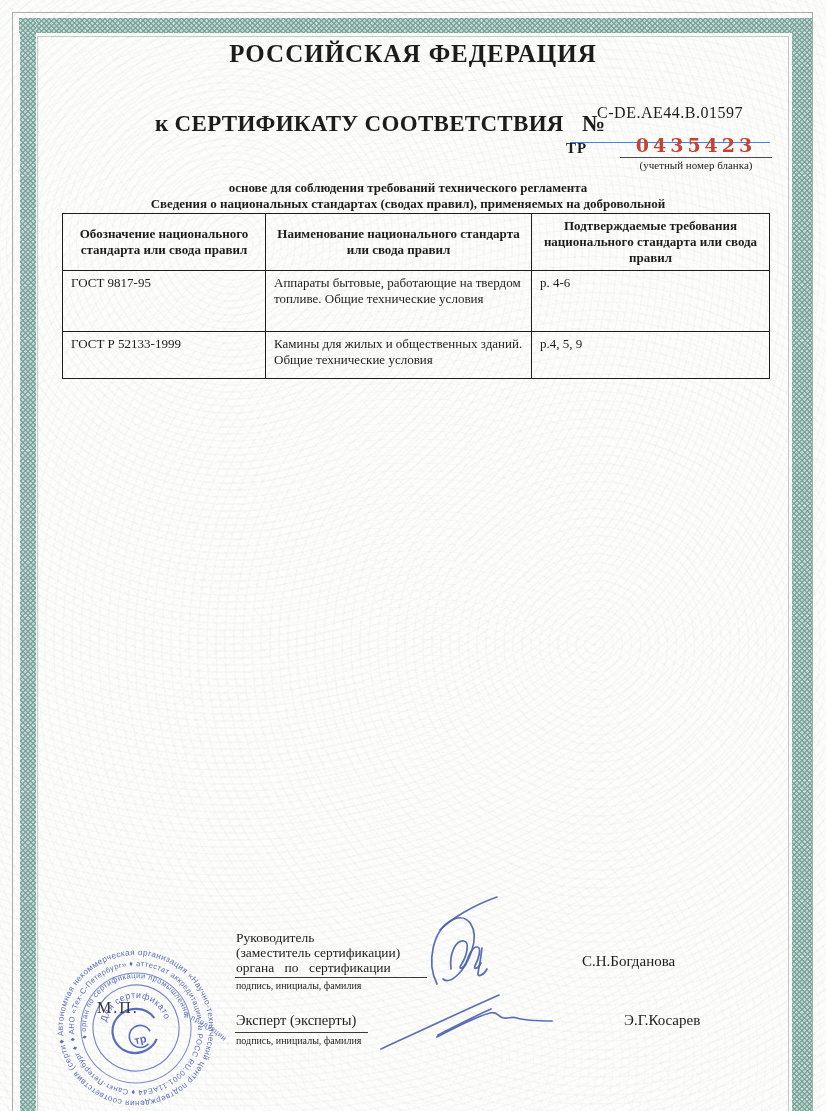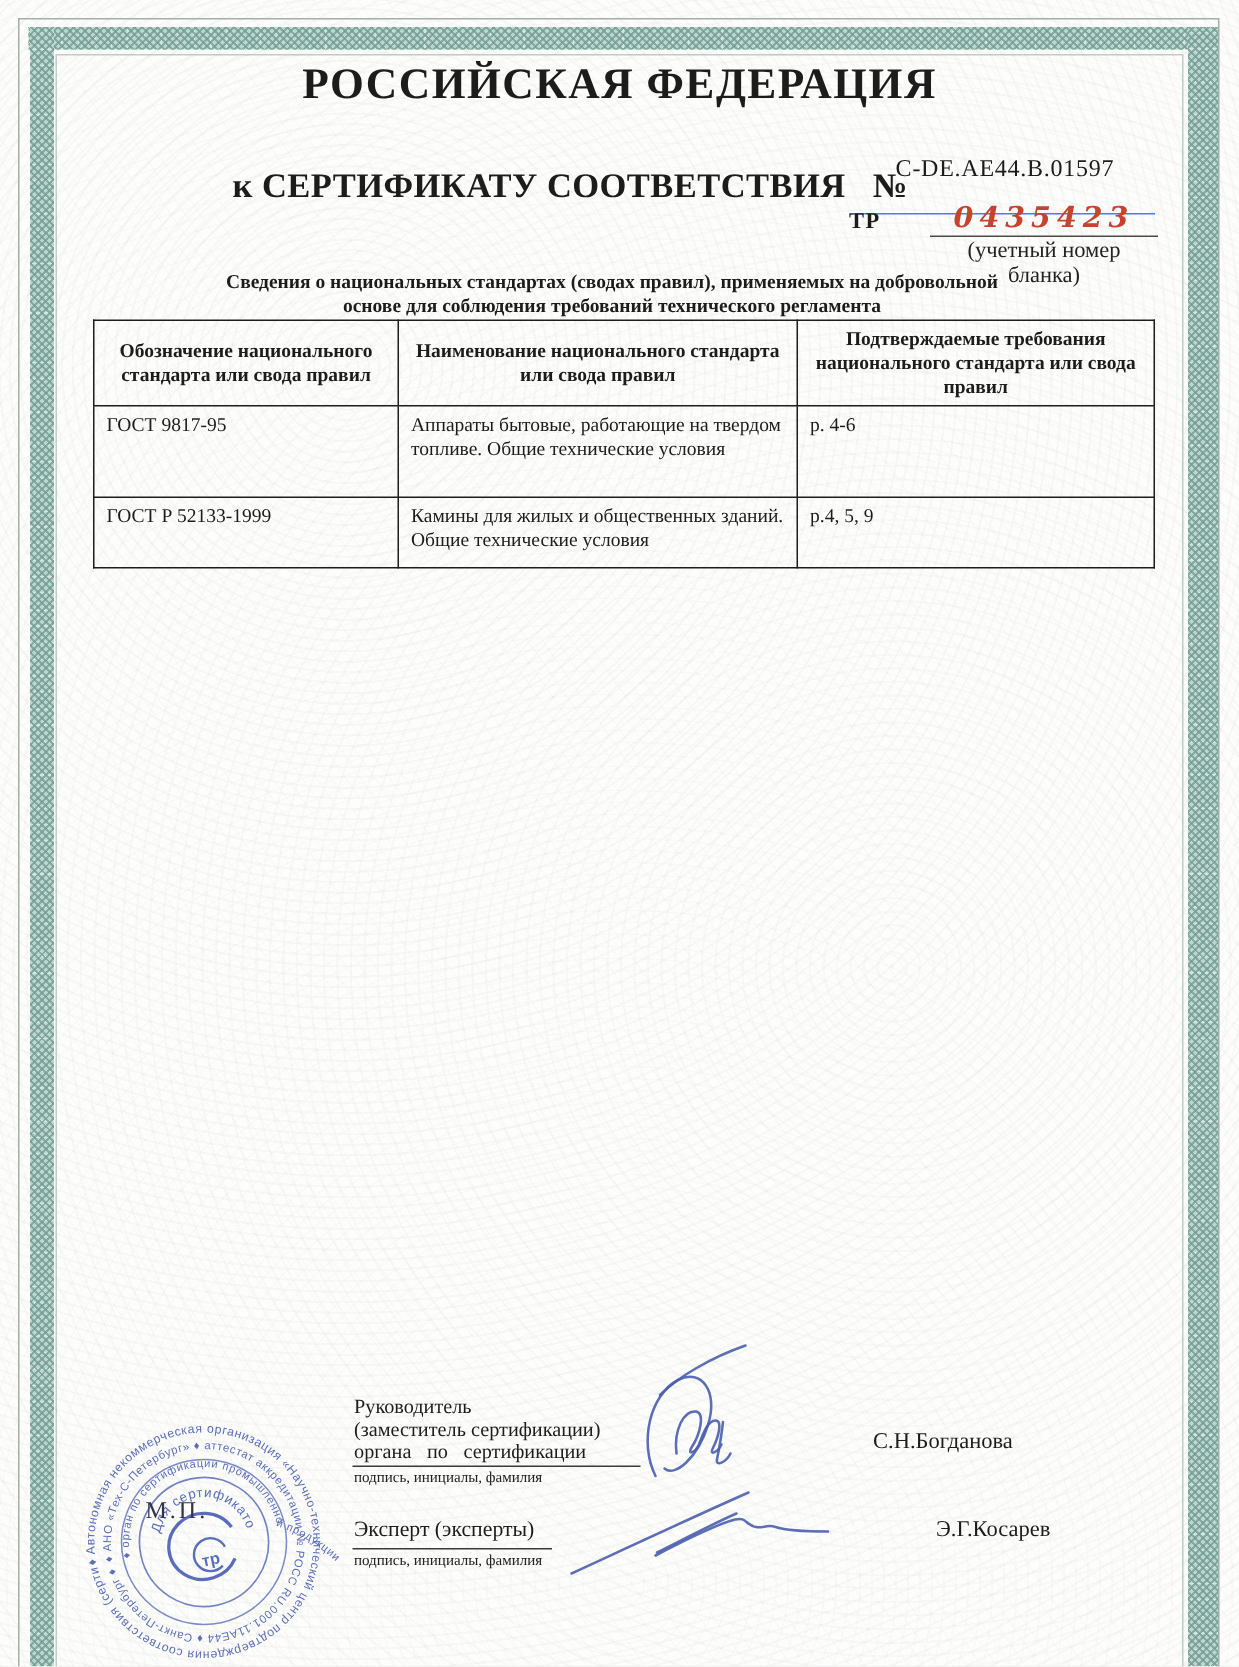--- a/index.html
+++ b/index.html
@@ -44,21 +44,21 @@
       repeating-linear-gradient(45deg, rgba(255,255,255,0) 0 2.2px, rgba(113,156,147,.75) 2.2px 3.6px),
       repeating-linear-gradient(-45deg, rgba(255,255,255,0) 0 2.2px, rgba(113,156,147,.75) 2.2px 3.6px),
       repeating-linear-gradient(0deg, rgba(255,255,255,.35) 0 1px, transparent 1px 11px);}
   .inner-line{
     position:absolute;left:37px;top:36px;right:37px;bottom:-2px;
     border:1px solid rgba(130,160,152,.5);
   }
 
   .t-country{
     position:absolute;left:0;right:0;top:40px;
-    text-align:center;font-size:29px;font-weight:bold;letter-spacing:1px;
+    text-align:center;font-size:25px;font-weight:bold;letter-spacing:1px;
   }
   .t-appendix{
     position:absolute;left:0;right:20px;top:83px;
     text-align:center;font-size:15px;font-weight:bold;letter-spacing:.5px;
   }
   .t-cert{
     position:absolute;left:155px;top:111px;
     font-size:23px;font-weight:bold;letter-spacing:.3px;
   }
   .t-cert .numsign{margin-left:18px;}
@@ -72,23 +72,23 @@
     text-align:center;font-size:11.5px;font-weight:bold;
   }
   .tr-label{
     position:absolute;left:566px;top:140px;
     font-size:15px;font-weight:bold;letter-spacing:1px;
   }
   .tr-box{position:absolute;left:620px;top:134px;width:152px;text-align:center;}
   .tr-number{
     font-family:"DejaVu Serif", serif;
     font-size:19px;font-weight:600;letter-spacing:4px;color:#c5432f;
-    border-bottom:1px solid #4a4a4a;padding-bottom:1px;font-style:italic;
-  }
-  .tr-note{font-size:15px;color:#222;margin-top:1px;}
+    border-bottom:1px solid #4a4a4a;padding-bottom:1px;
+  }
+  .tr-note{font-size:11px;color:#222;margin-top:1px;}
 
   .intro{
     position:absolute;left:38px;right:48px;top:180px;
     text-align:center;font-size:13px;font-weight:bold;line-height:15.5px;
   }
 
   table.standards{
     position:absolute;left:62px;top:213px;width:707px;
     border-collapse:collapse;table-layout:fixed;
   }
@@ -152,22 +152,22 @@
   </div>
   <div class="cert-number">C-DE.AE44.B.01597</div>
 
   <div class="tr-label">ТР</div>
   <div class="tr-box">
     <div class="tr-number">0435423</div>
     <div class="tr-note">(учетный номер бланка)</div>
   </div>
 
   <div class="intro">
+    <div>основе для соблюдения требований технического регламента</div>
     <div>Сведения о национальных стандартах (сводах правил), применяемых на добровольной</div>
-    <div>основе для соблюдения требований технического регламента</div>
   </div>
 
   <table class="standards">
     <colgroup>
       <col style="width:203px">
         <col style="width:266px">
         <col style="width:238px">
     </colgroup>
     <thead>
       <tr>

